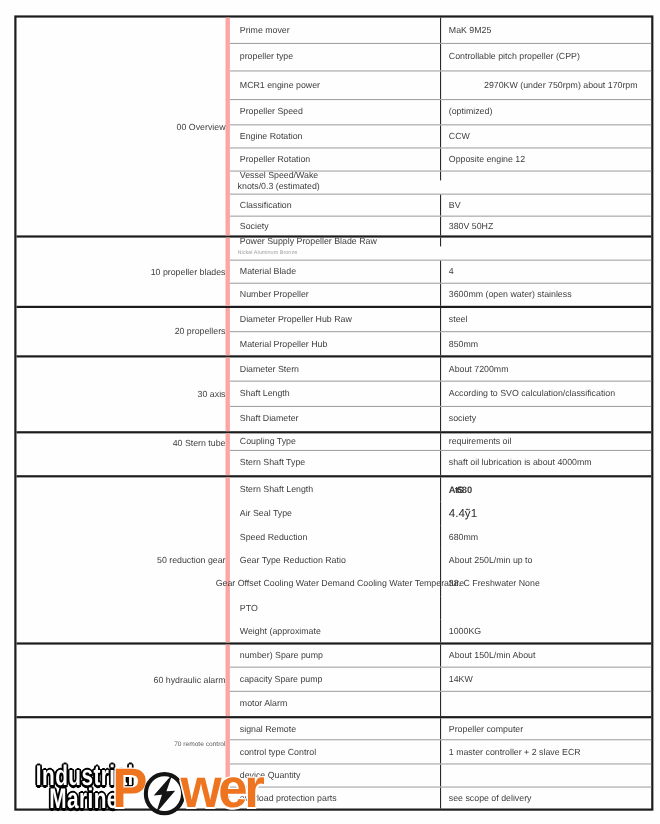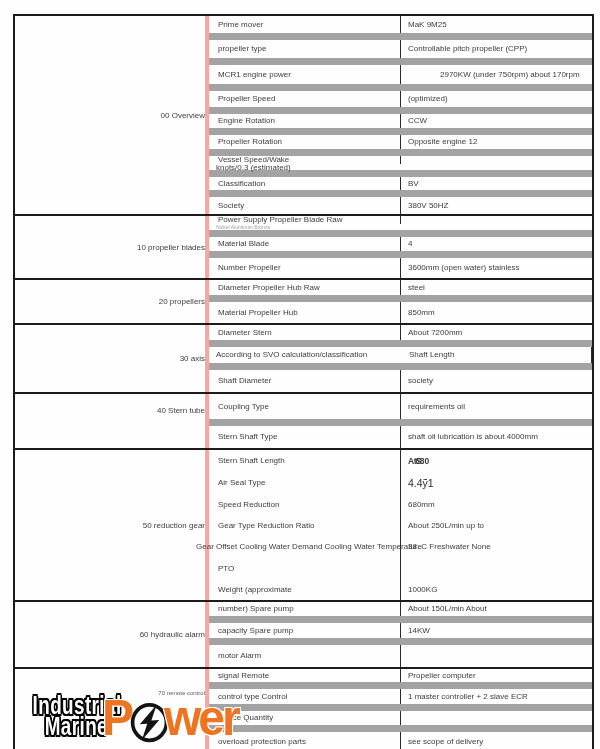--- a/index.html
+++ b/index.html
@@ -14,21 +14,21 @@
   }
   .section{display:flex;border-bottom:2px solid #1c1c1c;}
   .section:last-child{border-bottom:none;}
   .sec-cell{
     width:190px;min-width:190px;border-right:4px solid #fca5a5;
     display:flex;align-items:center;justify-content:flex-end;position:relative;
   }
   .sec-label{font-size:8px;color:#3d3d3d;white-space:nowrap;}
   .sec-label.small{font-size:6px;color:#5a5a5a;}
   .rows{flex:1;display:flex;flex-direction:column;min-width:0;}
-  .row{display:flex;box-sizing:border-box;border-bottom:7px solid #a3a3a3;}
+  .row{display:flex;box-sizing:border-box;border-bottom:1px solid #a3a3a3;}
   .row.noline{border-bottom:none;}
   .cell{display:flex;align-items:center;box-sizing:border-box;}
   .cell.lab{width:192px;min-width:192px;border-right:1px solid #2a2a2a;padding-left:9px;}
   .cell.val{flex:1;padding-left:7px;min-width:0;}
   .cell span{font-size:8px;color:#3d3d3d;white-space:nowrap;line-height:1;}
   .v-tiny{font-size:5px !important;color:#a3a3a3 !important;}
   .v-big{font-size:10.5px !important;color:#2c2c2c !important;}
   .v-bold{font-weight:bold;font-size:8.5px !important;letter-spacing:-0.5px;}
   .ovl{margin-left:-6px;font-weight:bold;font-size:8.5px !important;}
   .l-over{overflow:visible !important;position:relative;z-index:2;justify-content:center;}
@@ -201,43 +201,43 @@
         <div class="rows">
           <div class="row" style="height: 22px;">
             <div class="cell lab">
               <span>Diameter Stern</span>
             </div>
             <div class="cell val">
               <span>About 7200mm</span>
             </div>
           </div>
           <div class="row" style="height: 23px;">
+            <div class="cell lab">
+              <span>Shaft Length</span>
+            </div>
             <div class="cell val">
               <span>According to SVO calculation/classification</span>
             </div>
-            <div class="cell lab">
-              <span>Shaft Length</span>
-            </div>
           </div>
           <div class="row noline" style="height: 22px;">
             <div class="cell lab">
               <span>Shaft Diameter</span>
             </div>
             <div class="cell val">
               <span>society</span>
             </div>
           </div>
         </div>
       </div>
       <div class="section">
         <div class="sec-cell">
           <span class="sec-label" style="transform: translateY(-11px);">40 Stern tube</span>
         </div>
         <div class="rows">
-          <div class="row" style="height: 32px;">
+          <div class="row" style="height: 16px;">
             <div class="cell lab">
               <span>Coupling Type</span>
             </div>
             <div class="cell val">
               <span>requirements oil</span>
             </div>
           </div>
           <div class="row noline" style="height: 22px;">
             <div class="cell lab">
               <span>Stern Shaft Type</span>

